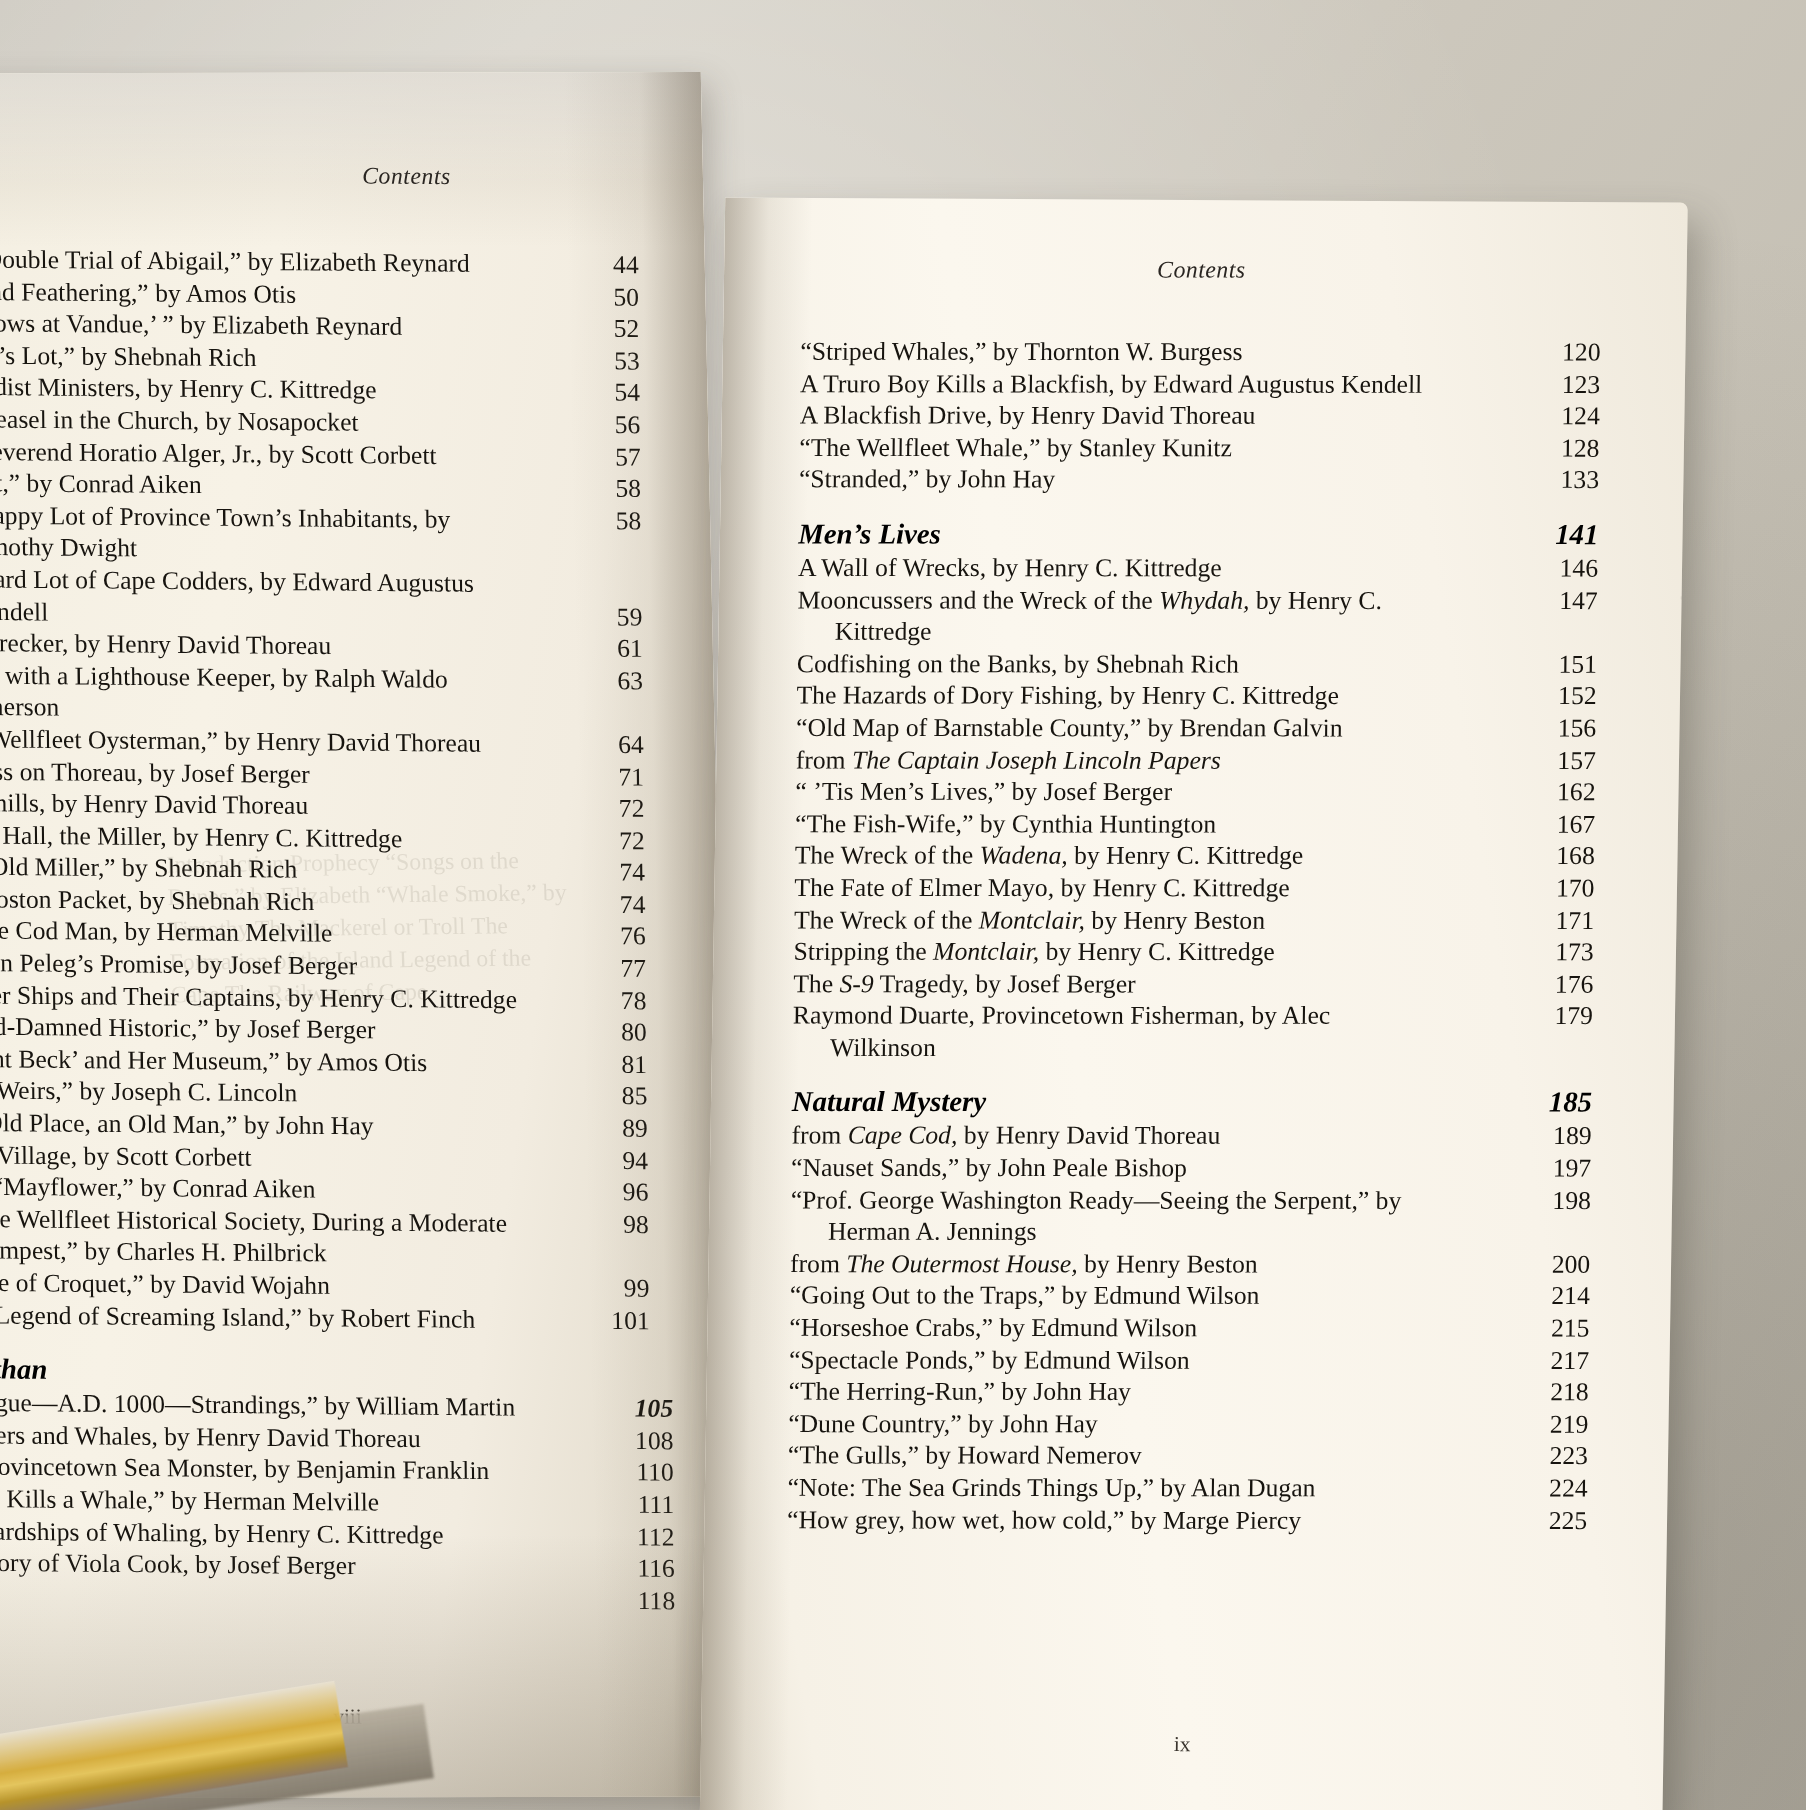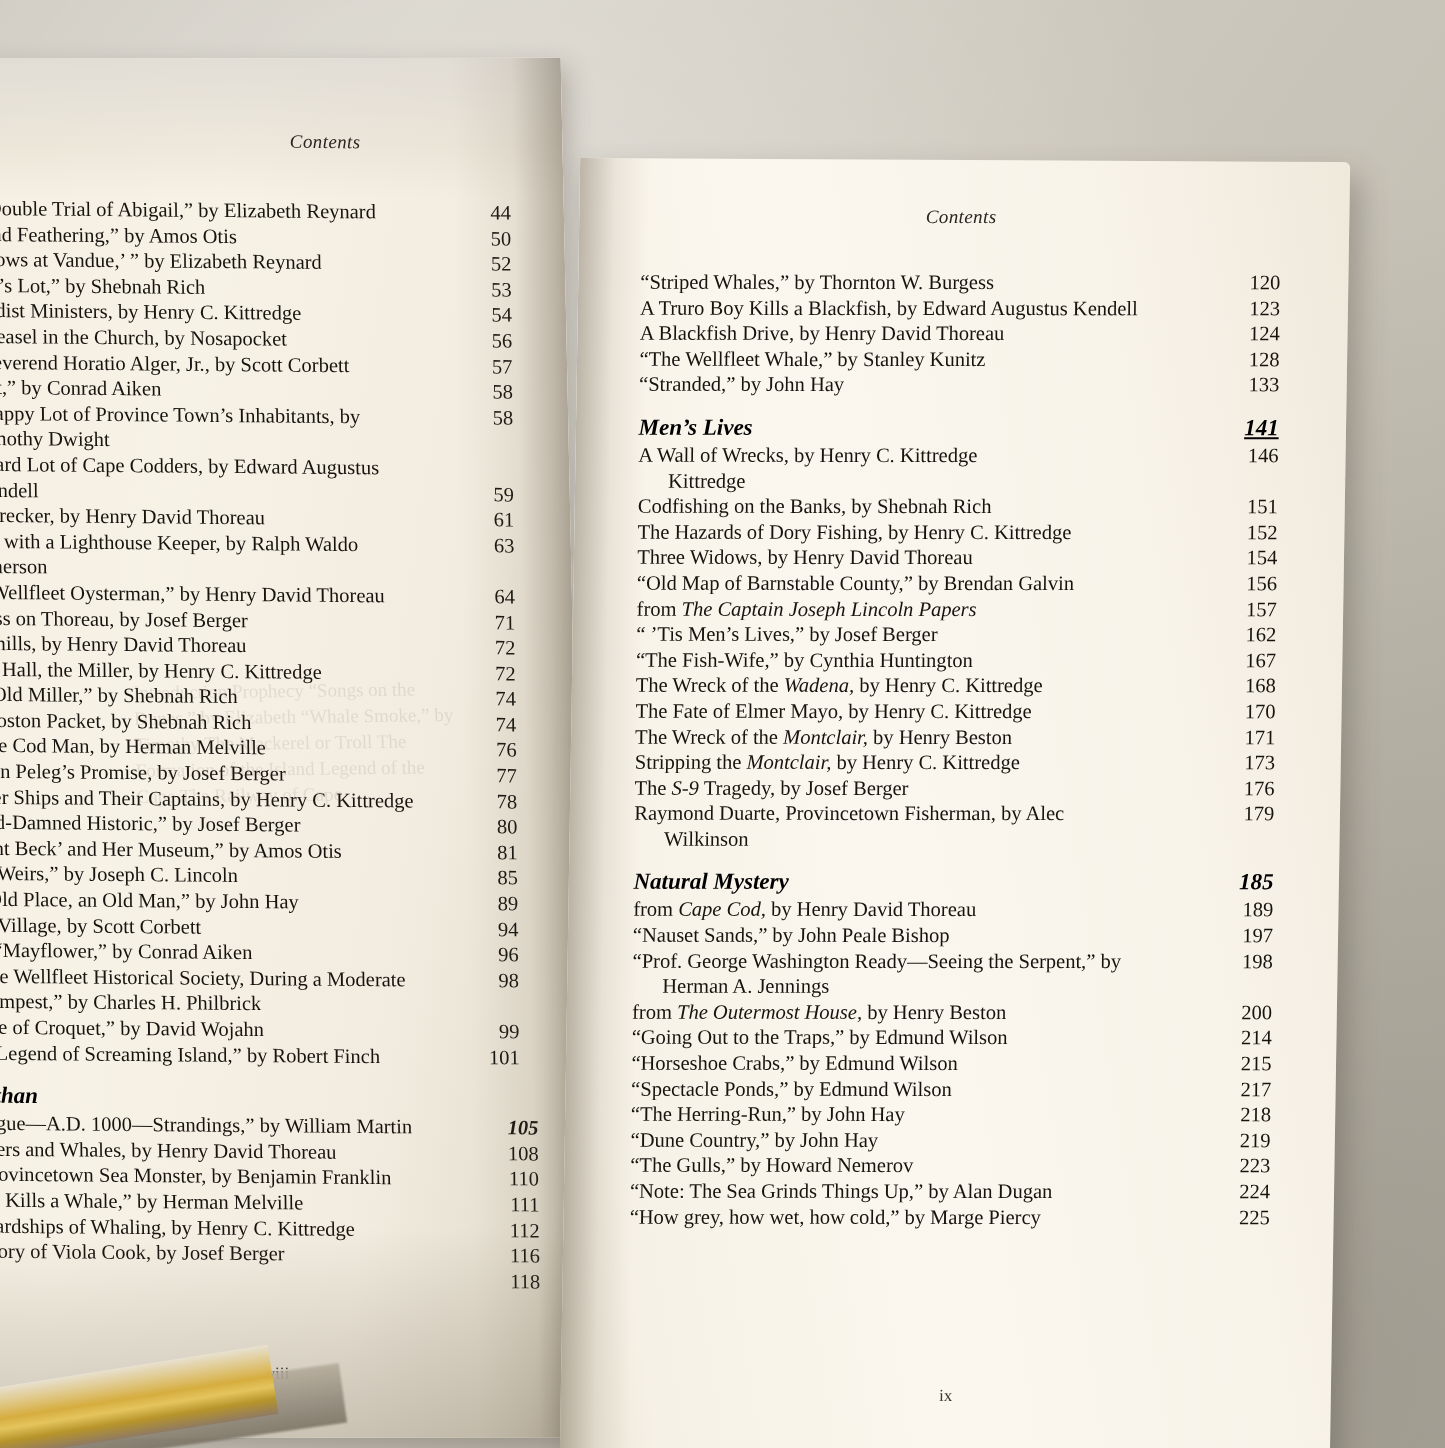--- a/index.html
+++ b/index.html
@@ -410,42 +410,42 @@
               <span class="pg">128</span>
             </div>
             <div class="toc-row">
               <span class="entry">“Stranded,” by John Hay</span>
               <span class="pg">133</span>
             </div>
           </div>
 
         <div class="sec-head">
           <span>Men’s Lives</span>
-          <span class="pg" style="position:absolute;right:0;top:0;width:56px;text-align:right;text-decoration:underline;">141</span>
+          <span class="pg" style="position:absolute;right:0;top:0;width:56px;text-align:right;">141</span>
         </div>
         <div class="toc" id="right-list-mens">
             <div class="toc-row">
               <span class="entry">A Wall of Wrecks, by Henry C. Kittredge</span>
               <span class="pg">146</span>
             </div>
+            <div class="toc-row">
+              <span class="entry">Mooncussers and the Wreck of the <i>Whydah,</i> by Henry C.</span>
+              <span class="pg">147</span>
+            </div>
             <div class="toc-row cont">
               <span class="entry">Kittredge</span>
               <span class="pg"></span>
             </div>
             <div class="toc-row">
               <span class="entry">Codfishing on the Banks, by Shebnah Rich</span>
               <span class="pg">151</span>
             </div>
             <div class="toc-row">
               <span class="entry">The Hazards of Dory Fishing, by Henry C. Kittredge</span>
               <span class="pg">152</span>
-            </div>
-            <div class="toc-row">
-              <span class="entry">Three Widows, by Henry David Thoreau</span>
-              <span class="pg">154</span>
             </div>
             <div class="toc-row">
               <span class="entry">“Old Map of Barnstable County,” by Brendan Galvin</span>
               <span class="pg">156</span>
             </div>
             <div class="toc-row">
               <span class="entry">from <i>The Captain Joseph Lincoln Papers</i></span>
               <span class="pg">157</span>
             </div>
             <div class="toc-row">

